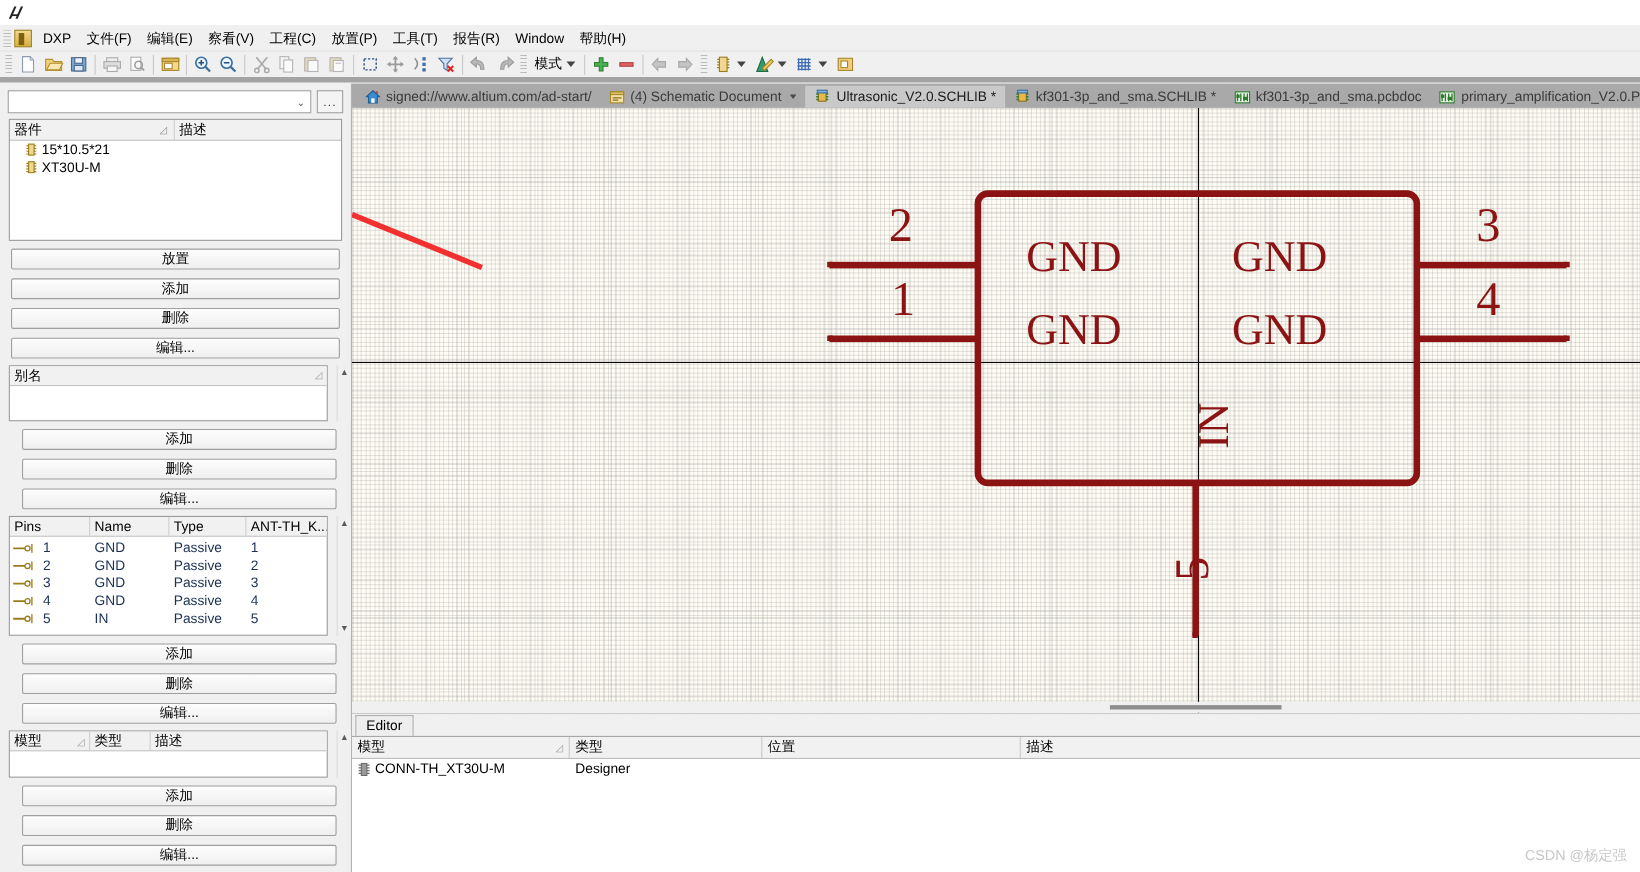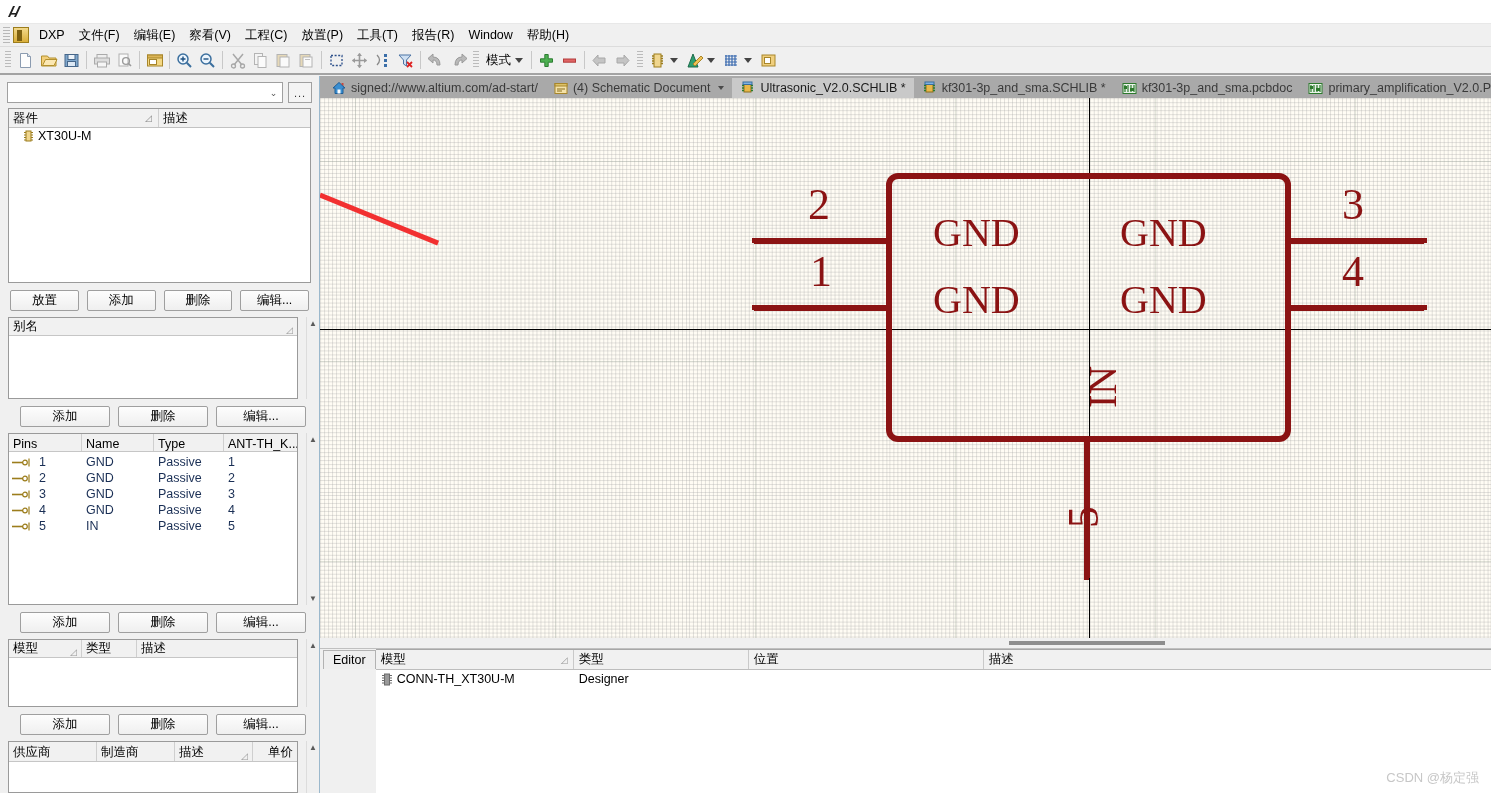--- a/index.html
+++ b/index.html
@@ -70,21 +70,21 @@
     cursor: default;
   }
 
   
   #toolbar {
     height: 28px;
     background: #f0f0f0;
     display:flex;
     align-items:center;
     padding-left: 2px;
-    border-bottom: 2px solid #a3a3a3;
+    border-bottom: 5px solid #a3a3a3;
   }
   .tb-btn {
     width: 23px; height: 23px;
     display:flex; align-items:center; justify-content:center;
     flex: 0 0 auto;
   }
   .tb-sep {
     width:1px; height:18px; background:#c8c8c8; margin: 0 3px; flex:0 0 auto;
   }
   .tb-grip {
@@ -168,21 +168,21 @@
     display:flex; align-items:center; height:16px; padding-left:14px;
     font-size:12.5px; color:#000; white-space:nowrap;
   }
   .lb-row.sel { background:#1569c7; color:#fff; }
   .chip-icon {
     width:11px;height:12px; margin-right:4px; flex:0 0 auto;
     display:block;
   }
 
   .btn-row {
-    display:flex; gap:8px; padding:7px 10px 6px 10px; justify-content:flex-start;
+    display:flex; gap:8px; padding:7px 10px 6px 10px; justify-content:flex-start;flex-direction:column;
   }
   .ad-btn {
     height:21px; flex:1;
     background: linear-gradient(#fdfdfd,#efefef);
     border:1px solid #9f9f9f; border-radius:2px;
     font-size:12.5px; color:#000;
     display:flex;align-items:center;justify-content:center;
     white-space:nowrap;
   }
 
@@ -196,21 +196,21 @@
     font-size:8px;color:#5a5a5a;
   }
   .sc-thumbzone { flex:1; }
 
   .table-box {
     margin:0 8px; background:#fff; border:1px solid #9a9a9a;
     display:flex; flex-direction:column; overflow:hidden;
   }
   .tb-head { display:flex; height:18px; background:#f1f1f1; border-bottom:1px solid #c6c6c6; }
   .tb-head .hc {
-    font-size:12.5px; padding:0 4px; display:flex;align-items:flex-end;
+    font-size:12.5px; padding:0 4px; display:flex;align-items:center;
     border-right:1px solid #cfcfcf; white-space:nowrap; overflow:hidden;
   }
   .tb-row { display:flex; height:16px; font-size:12.5px; color:#1a2f55; align-items:center;}
   .tb-row .c { padding:0 4px; white-space:nowrap; overflow:hidden; }
   .pin-glyph { width:26px; display:flex; align-items:center; justify-content:flex-end; padding-right:2px;}
 
   
   #right-side {
     flex:1; display:flex; flex-direction:column; min-width:0; background:#f0f0f0;
   }
@@ -280,21 +280,21 @@
   .h-scroll {
     position:absolute; left:0; right:0; bottom:0; height:10px; background:#f0f0f0;
   }
   .h-scroll .thumb {
     position:absolute; height:4px; top:3px; background:#8e8e8e;
   }
 
   
   #bottom-panel {
     flex:0 0 auto; background:#f0f0f0; border-top:1px solid #c0c0c0;
-    display:flex; flex-direction:row; height:145px;
+    display:flex; flex-direction:column; height:145px;
   }
   #editor-tabrow {
     height:20px; display:flex; align-items:flex-end; padding-left:3px;
     background:#f0f0f0;
   }
   .ed-tab {
     height:19px; padding:0 9px; display:flex; align-items:center;
     font-size:12.5px; color:#000;
     background:#eeeeee; border:1px solid #b2b2b2; border-bottom:none;
   }
@@ -557,20 +557,29 @@
     <div style="display:flex; height:175px;">
       <div class="list-box" style="flex:1">
         <div class="lb-head">
           <span class="hc" style="width:150px">
             <span>器件</span>
             <span class="sortmark">◿</span>
           </span>
           <span class="hc" style="flex:1; border-right:none">描述</span>
         </div>
         <div class="lb-body">
+          <div class="lb-row">
+            <span class="chip-icon">
+              <svg width="11" height="12" viewBox="0 0 11 12">
+                  <rect x="3" y="1" width="5" height="10" fill="#f0d68e" stroke="#9c7d1c"></rect>
+                  <path d="M1 2.5h2M1 5h2M1 7.5h2M1 10h2M8 2.5h2M8 5h2M8 7.5h2M8 10h2" stroke="#9c7d1c"></path>
+                </svg>
+            </span>
+            <span>15*10.5*21</span>
+          </div>
           <div class="lb-row">
             <span class="chip-icon">
               <svg width="11" height="12" viewBox="0 0 11 12">
                   <rect x="3" y="1" width="5" height="10" fill="#f0d68e" stroke="#9c7d1c"></rect>
                   <path d="M1 2.5h2M1 5h2M1 7.5h2M1 10h2M8 2.5h2M8 5h2M8 7.5h2M8 10h2" stroke="#9c7d1c"></path>
                 </svg>
             </span>
             <span>XT30U-M</span>
           </div>
         </div>

